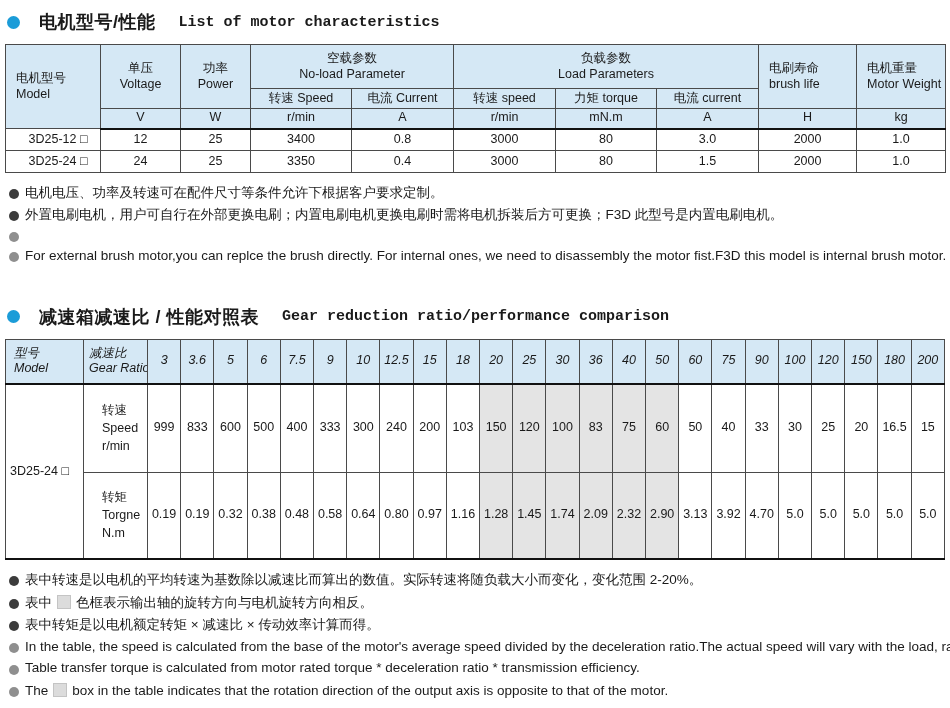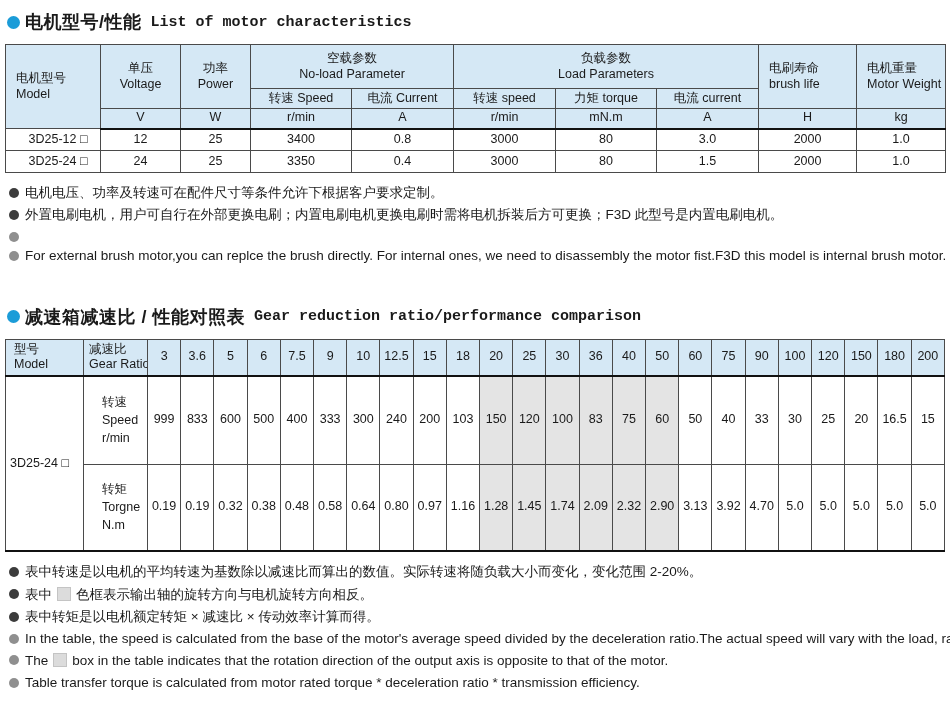--- a/index.html
+++ b/index.html
@@ -4,21 +4,21 @@
 <style>
   html,body{margin:0;padding:0;background:#ffffff;}
   body{
     width:950px;height:708px;
     font-family:"Liberation Sans",sans-serif;
     color:#1a1a1a;overflow:hidden;
   }
   .sheet{padding:6px 5px 0 5px;}
 
   
-  .sec-title{display:flex;align-items:center;gap:5px;margin:4px 0 10px 2px;}
+  .sec-title{display:flex;align-items:center;gap:19px;margin:4px 0 10px 2px;}
   .dot{width:13px;height:13px;border-radius:50%;background:#1b9cd8;flex:0 0 auto;}
   .t-zh{font-size:18px;font-weight:bold;letter-spacing:0.5px;}
   .t-en{font-size:15px;font-weight:bold;margin-left:4px;font-family:Liberation Mono, monospace;}
 
   
   table{border-collapse:collapse;table-layout:fixed;width:940px;}
   th,td{
     border:1px solid #4a4a4a;
     font-size:12.5px;font-weight:normal;
     text-align:center;vertical-align:middle;
@@ -28,31 +28,31 @@
   .hdr{background:#d5e8f5;}
   .left{text-align:left;padding-left:10px;}
   .thick-b td,.thick-b th{border-bottom:2px solid #111;}
   table.motor tr.r-a{height:44px;}
   table.motor tr.r-b{height:20px;}
   table.motor tr.r-c{height:20px;}
   table.motor tbody tr{height:22px;}
   table.motor tbody td:first-child{text-align:center;padding-left:12px;}
 
   
-  table.gear tr.g-hdr{height:37px;}
+  table.gear tr.g-hdr{height:45px;font-style:italic;}
   table.gear tr.g-speed{height:88px;}
   table.gear tr.g-torque{height:87px;}
   table.gear td.lbl{text-align:left;padding-left:18px;white-space:normal;line-height:1.45;}
   table.gear td.model{text-align:left;padding-left:4px;font-size:12.5px;}
   td.gray{background:#e4e4e4;}
   table.gear{border-bottom:2px solid #111;}
 
   
   .notes{margin:13px 0 0 4px;}
-  .note{display:flex;align-items:flex-start;margin-bottom:7px;font-size:13.5px;line-height:1.1;}
+  .note{display:flex;align-items:center;margin-bottom:7px;font-size:13.5px;line-height:1.1;}
   .bullet{width:10px;height:10px;border-radius:50%;flex:0 0 auto;margin:2px 6px 0 0;}
   .bullet.dark{background:#3c3c3c;}
   .bullet.gray{background:#8f8f8f;}
   .ntext{white-space:nowrap;}
   .swatch{display:inline-block;width:12px;height:12px;background:#dcdcdc;border:1px solid #c4c4c4;margin:0 5px;vertical-align:-2px;}
   .gap{height:30px;}
 </style>
 </head>
 <body>
 
@@ -299,21 +299,21 @@
       <div class="note">
         <span class="bullet dark"></span>
         <span class="ntext">表中转矩是以电机额定转矩 × 减速比 × 传动效率计算而得。</span>
       </div>
       <div class="note">
         <span class="bullet gray"></span>
         <span class="ntext">In the table, the speed is calculated from the base of the motor's average speed  divided by the deceleration ratio.The actual speed will vary with the load, ranging from 2% to 20%.</span>
       </div>
       <div class="note">
         <span class="bullet gray"></span>
+        <span class="ntext">Table transfer torque is calculated from motor rated torque * deceleration ratio * transmission efficiency.</span>
+      </div>
+      <div class="note">
+        <span class="bullet gray"></span>
         <span class="ntext">The<span class="swatch"></span>box in the table indicates that the rotation direction of the output axis is opposite to that of the motor.</span>
       </div>
-      <div class="note">
-        <span class="bullet gray"></span>
-        <span class="ntext">Table transfer torque is calculated from motor rated torque * deceleration ratio * transmission efficiency.</span>
-      </div>
     </div>
 
 </div>
 
 </body></html>

